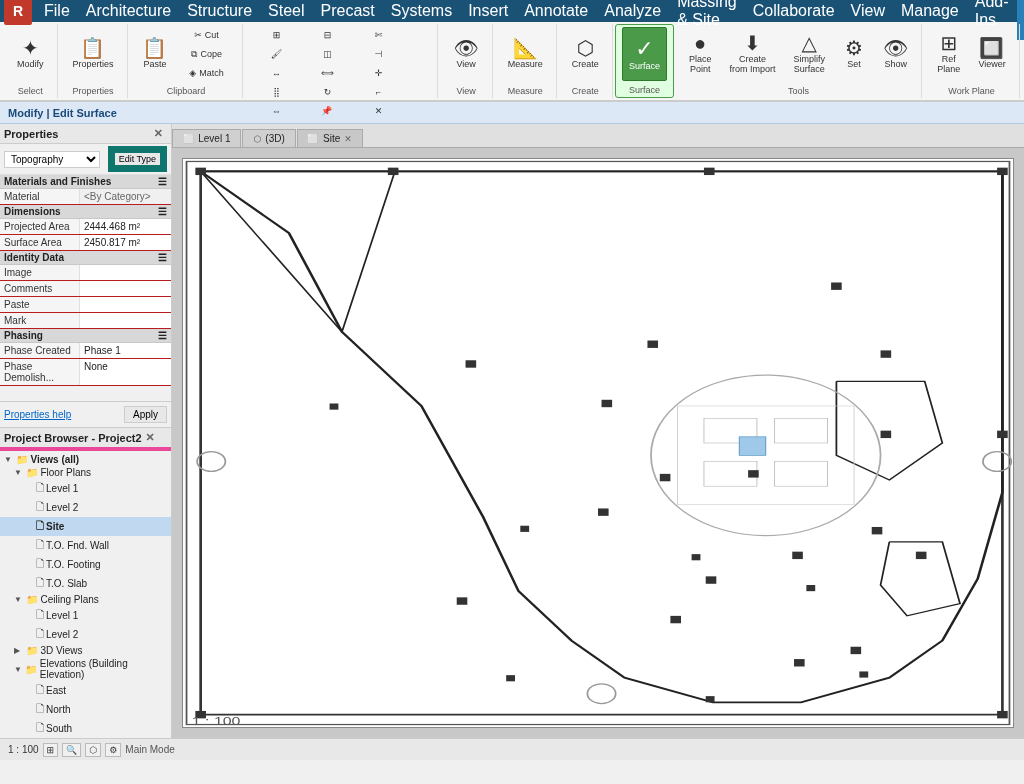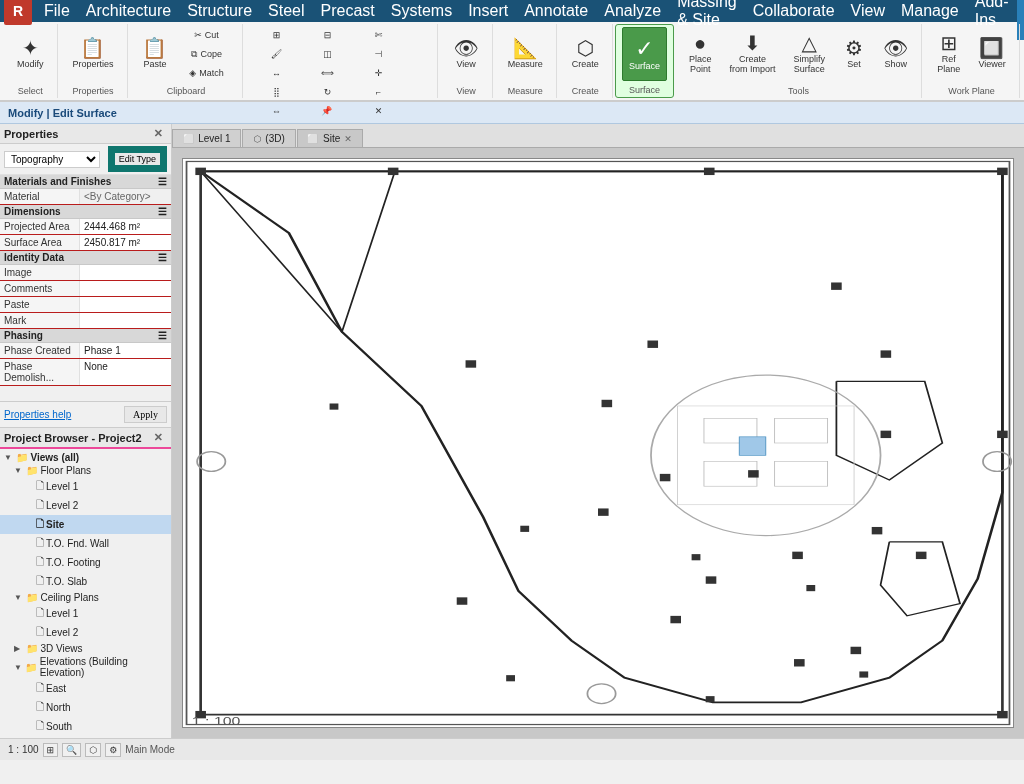--- a/index.html
+++ b/index.html
@@ -38,25 +38,25 @@
     .prop-edit-type-btn { font-size: 9px; padding: 1px 4px; border: 7px solid #0f766e; background: #e8e8e8; cursor: pointer; white-space: nowrap; }
     .section-header { background: #d8d8d8; padding: 1px 4px; font-size: 10px; font-weight: bold; display: flex; justify-content: space-between; align-items: center; border-bottom: 1px solid #c8c8c8; cursor: pointer; gap: 40px; }
     .prop-row { display: flex; border-bottom: 1px solid #b91c1c; }
     .prop-label { width: 80px; padding: 2px 4px; font-size: 10px; color: #333; background: #f5f5f5; border-right: 1px solid #e0e0e0; flex-shrink: 0; }
     .prop-value { flex: 1; padding: 2px 4px; font-size: 10px; background: #fff; overflow: hidden; text-overflow: ellipsis; }
     .prop-value.gray { background: #f0f0f0; color: #666; }
 
     
     #properties-bottom { padding: 4px; display: flex; justify-content: space-between; align-items: center; border-bottom: 1px solid #ccc; background: #f0f0f0; }
     #properties-link { color: #0066cc; font-size: 10px; cursor: pointer; text-decoration: underline; }
-    #apply-btn { font-size: 10px; padding: 2px 8px; border: 1px solid #ccc; background: #e8e8e8; cursor: pointer; font-family: Liberation Serif, serif; }
+    #apply-btn { font-size: 10px; padding: 2px 8px; border: 1px solid #ccc; background: #e8e8e8; cursor: pointer; }
 
     
     #project-browser { height: 310px; overflow: hidden; display: flex; flex-direction: column; }
-    #project-browser-header { display: flex; justify-content: space-between; align-items: center; padding: 2px 4px; background: #e8e8e8; border-bottom: 2px solid #ec4899; font-size: 11px; font-weight: bold; }
+    #project-browser-header { display: flex; justify-content: flex-start; align-items: center; padding: 2px 4px; background: #e8e8e8; border-bottom: 4px solid #ec4899; font-size: 11px; font-weight: bold; }
     #project-tree { flex: 1; overflow-y: auto; font-size: 10px; padding: 2px 0; }
     .tree-item { padding: 1px 4px; cursor: pointer; display: flex; align-items: center; gap: 2px; }
     .tree-item.selected { background: #c0d8f0; }
     .tree-item.bold { font-weight: bold; }
     .tree-arrow { font-size: 8px; color: #555; width: 10px; }
     .tree-icon { font-size: 10px; }
     .indent1 { padding-left: 14px; }
     .indent2 { padding-left: 24px; }
 
     

